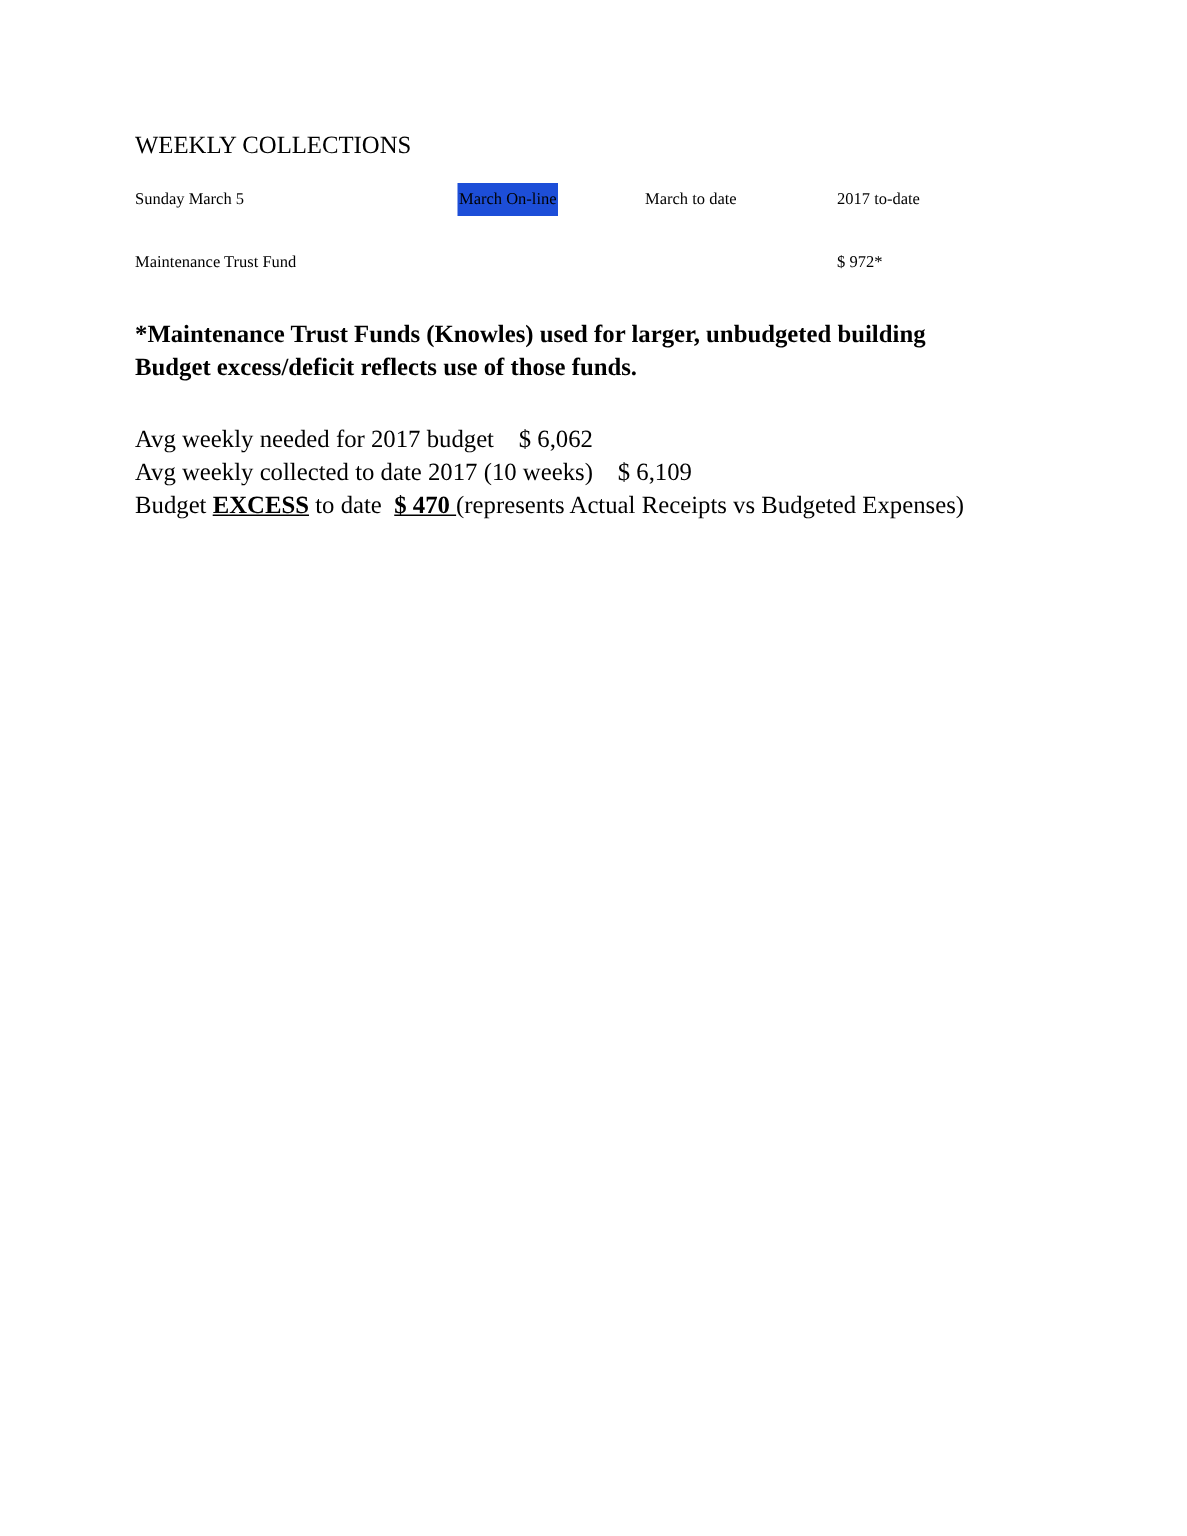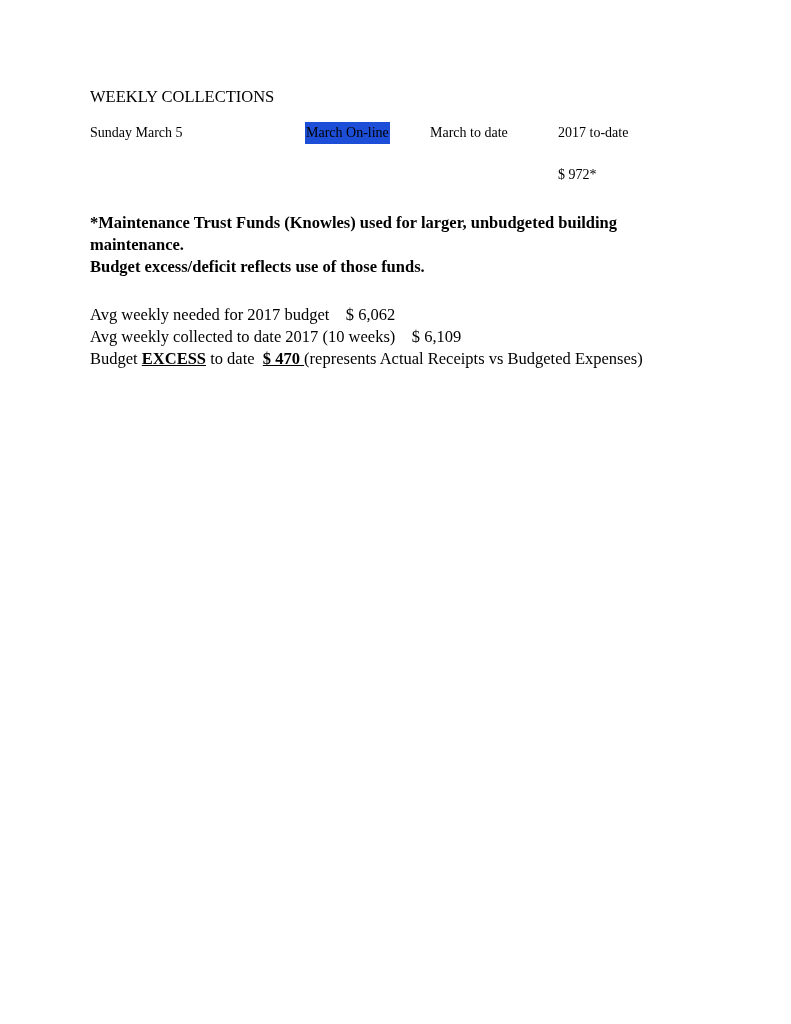--- a/index.html
+++ b/index.html
@@ -35,21 +35,21 @@
     white-space: pre;
   }
   .title {
     font-size: 16.5px;
     line-height: 22px;
     margin-bottom: 14px;
   }
   .row {
     position: relative;
     height: 22px;
-    font-size: 14px;
+    font-size: 11px;
     line-height: 22px;
     font-family: Liberation Serif, serif;
   }
   .col {
     position: absolute;
     top: 0;
     white-space: pre;
   }
   .c0 { left: 0px; }
   .c1 { left: 215px; }
@@ -86,30 +86,30 @@
       <span class="col c0">Sunday March 5</span>
       <span class="col c1 hl">March On-line</span>
       <span class="col c3">March to date</span>
       <span class="col c4">2017 to-date</span>
     </div>
 
     <div class="gap-md"></div>
 
 
     <div class="row">
+      <span class="col c0">Maintenance Trust Fund</span>
       <span class="col c1"></span>
       <span class="col c3"></span>
       <span class="col c4">$ 972*</span>
     </div>
 
 
     <div class="gap-lg"></div>
 
     <div class="bold blk">*Maintenance Trust Funds (Knowles) used for larger, unbudgeted building</div>
-    <div class="bold blk">maintenance.</div>
     <div class="bold blk">Budget excess/deficit reflects use of those funds.</div>
 
     <div class="gap-lg"></div>
 
     <div class="line">Avg weekly needed for 2017 budget    $ 6,062</div>
     <div class="line">Avg weekly collected to date 2017 (10 weeks)    $ 6,109</div>
     <div class="line"><span>Budget </span><span class="bold under">EXCESS</span><span> to date  </span><span class="bold under">$ 470 </span><span>(represents Actual Receipts vs Budgeted Expenses)</span></div>
 
   </div>
 </div>

